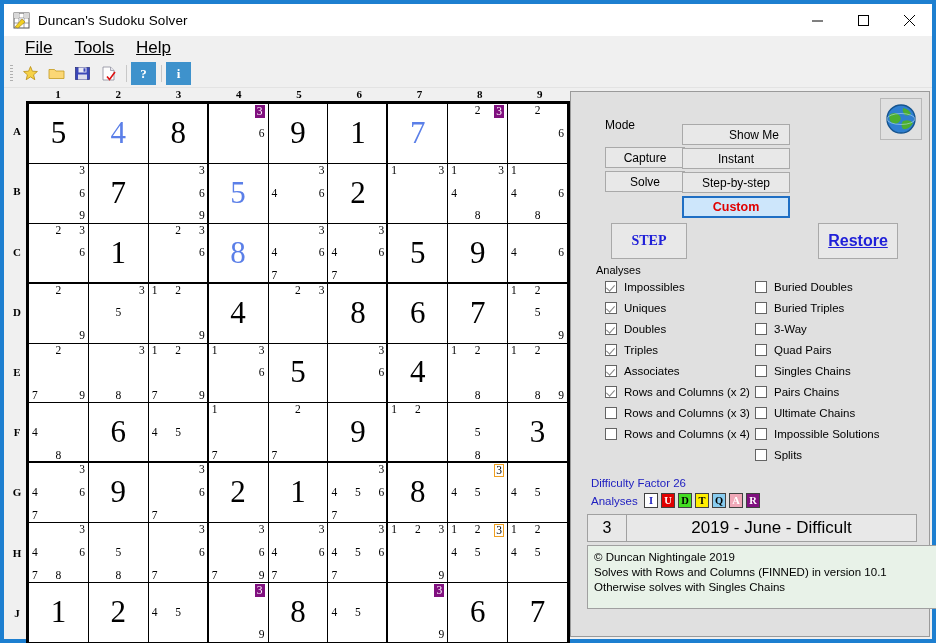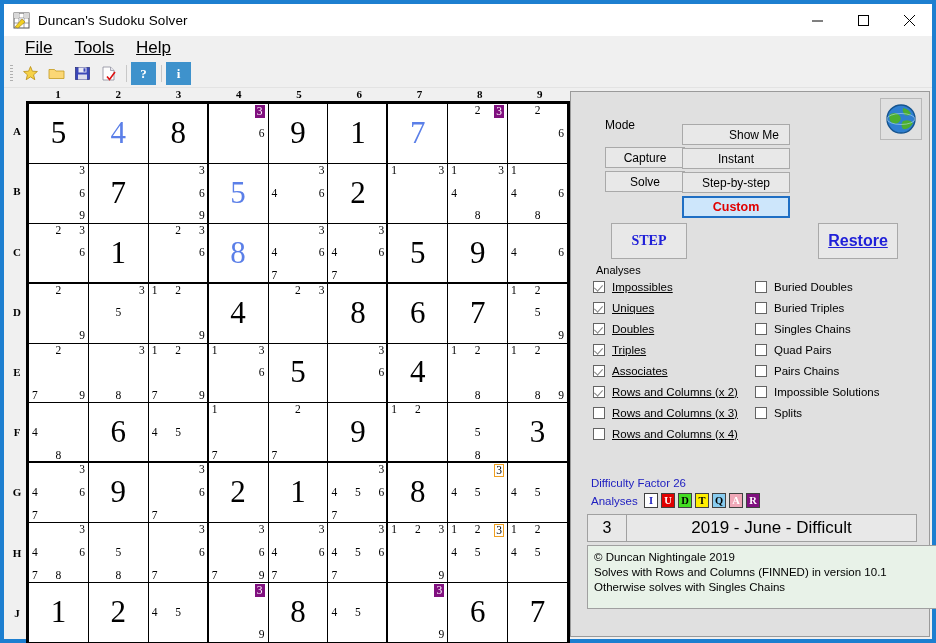--- a/index.html
+++ b/index.html
@@ -162,21 +162,21 @@
     left:40px;top:131px;width:76px;height:36px;
     color:#2020d8;font-weight:bold;font-size:14px;
     font-family:"Liberation Serif", serif;
   }
   .btn.restore{
     left:247px;top:131px;width:80px;height:36px;
     color:#2020d8;font-weight:bold;font-size:16px;text-decoration:underline;
   }
   .lbl-analyses{position:absolute;left:25px;top:172px;font-size:11px;color:#000;}
   .chk-col{position:absolute;display:flex;flex-direction:column;}
-  .chk-col.left{left:22px;top:184px;width:170px;text-decoration:underline;}
+  .chk-col.left{left:34px;top:184px;width:170px;}
   .chk-col.right{left:184px;top:184px;width:180px;}
   .chk{display:flex;align-items:center;height:21px;}
   .box{
     width:12px;height:12px;border:1px solid #646464;background:#fff;flex:none;
     margin-right:7px;position:relative;box-sizing:border-box;
   }
   .box.on::after{
     content:"";position:absolute;left:2px;top:1px;width:4px;height:7px;
     border:solid #888;border-width:0 1.6px 1.6px 0;transform:rotate(42deg);
   }
@@ -1424,29 +1424,37 @@
           <div class="chk">
             <span class="box"></span>
             <span>Buried Doubles</span>
           </div>
           <div class="chk">
             <span class="box"></span>
             <span>Buried Triples</span>
           </div>
           <div class="chk">
             <span class="box"></span>
-            <span>Singles Chains</span>
+            <span>3-Way</span>
           </div>
           <div class="chk">
             <span class="box"></span>
             <span>Quad Pairs</span>
           </div>
           <div class="chk">
             <span class="box"></span>
+            <span>Singles Chains</span>
+          </div>
+          <div class="chk">
+            <span class="box"></span>
             <span>Pairs Chains</span>
+          </div>
+          <div class="chk">
+            <span class="box"></span>
+            <span>Ultimate Chains</span>
           </div>
           <div class="chk">
             <span class="box"></span>
             <span>Impossible Solutions</span>
           </div>
           <div class="chk">
             <span class="box"></span>
             <span>Splits</span>
           </div>
         </div>

